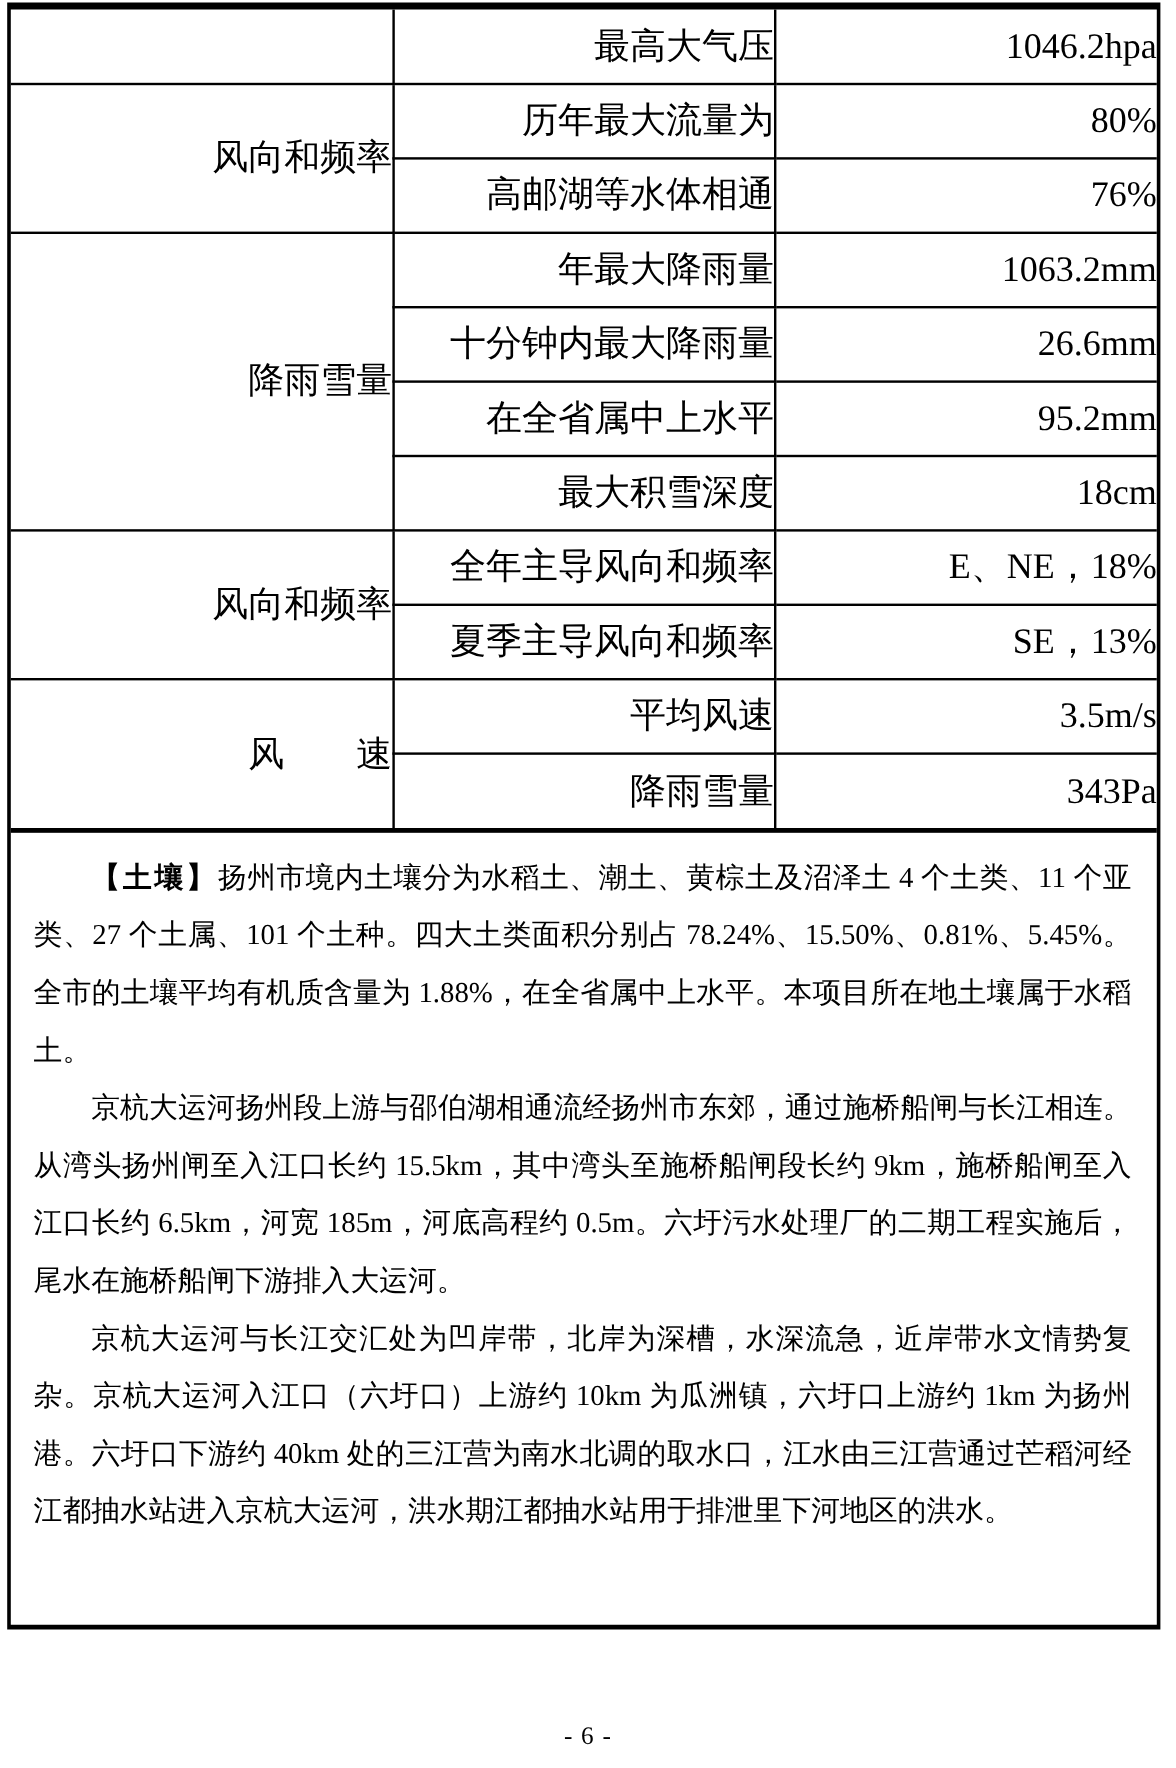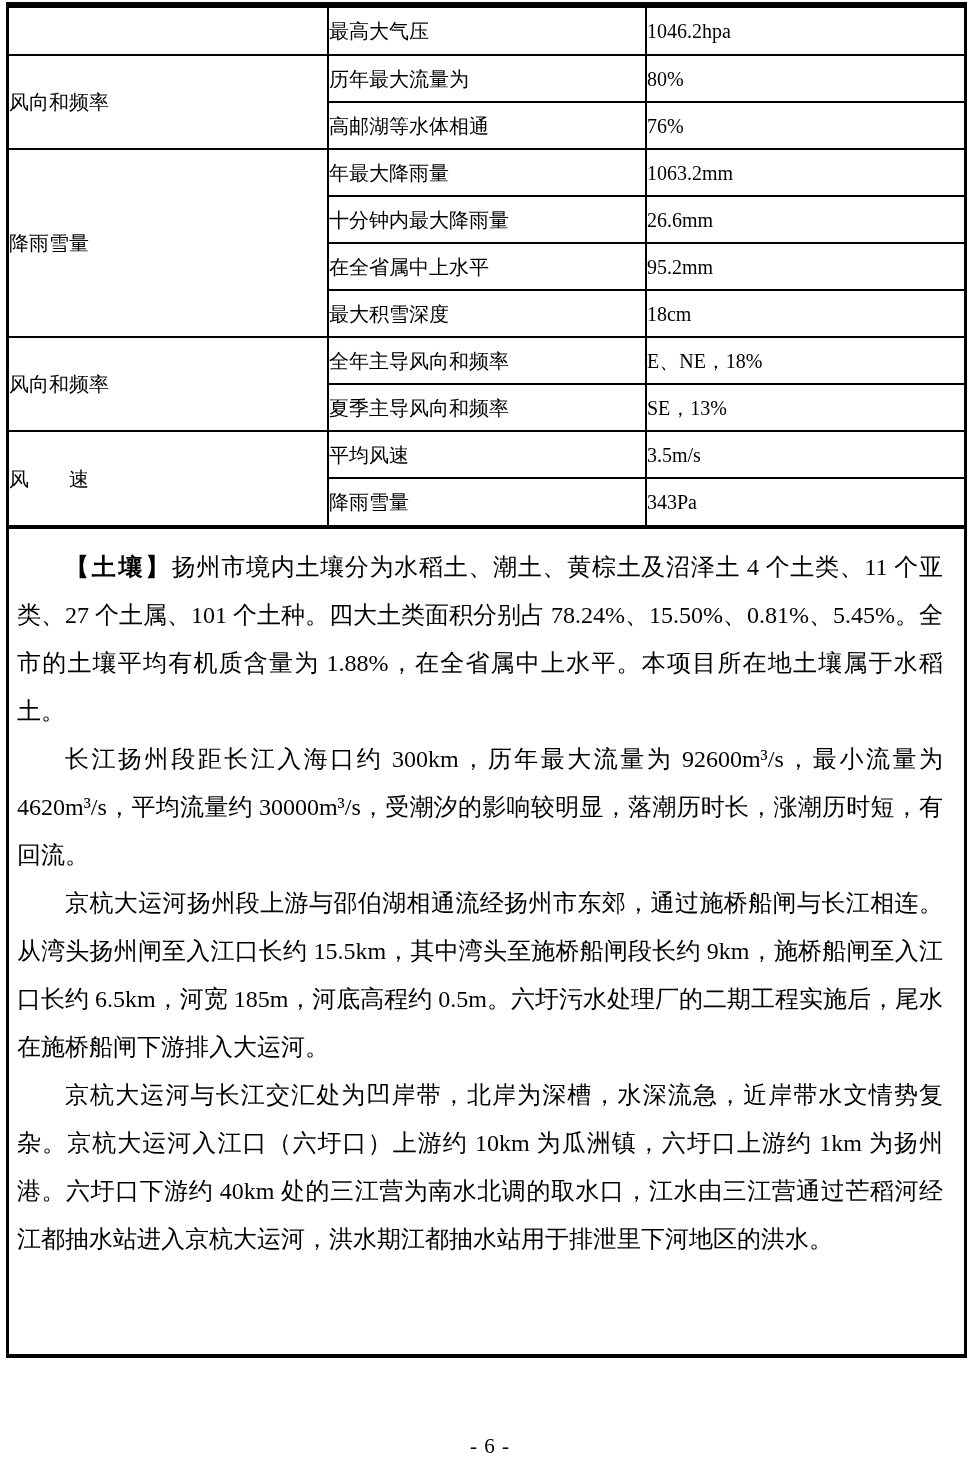--- a/index.html
+++ b/index.html
@@ -32,30 +32,30 @@
     border-bottom: 4px solid #000;
   }
   table.climate-table {
     width: 100%;
     border-collapse: collapse;
     border: hidden; 
     table-layout: fixed;
   }
   table.climate-table td {
     border: 2px solid #000;
-    height: 47px;
-    text-align: left;
+    height: 62px;
+    text-align: right;
     vertical-align: middle;
-    font-size: 20px;
+    font-size: 30px;
     line-height: 1.2;
     overflow: hidden;
   }
   
   .text-block {
-    padding: 14px 21px 0 8px;
+    padding: 14px 21px 0 19px;
     font-size: 24px;
     line-height: 48px;
     text-align: justify;
   }
   .para { text-indent: 2em; margin: 0; }
   .plabel { font-weight: bold; letter-spacing: 2px; }
   
   .footer {
     position: absolute;
     left: 0; top: 1434px;
@@ -127,21 +127,20 @@
           <tr>
             <td>降雨雪量</td>
             <td>343Pa</td>
           </tr>
         </tbody>
       </table>
     </div>
 
     <div class="text-block">
       <p class="para"><b class="plabel">【土壤】</b><span>扬州市境内土壤分为水稻土、潮土、黄棕土及沼泽土 4 个土类、11 个亚类、27 个土属、101 个土种。四大土类面积分别占 78.24%、15.50%、0.81%、5.45%。全市的土壤平均有机质含量为 1.88%，在全省属中上水平。本项目所在地土壤属于水稻土。</span></p>
-      <p class="para"><b class="plabel"></b><span>长江扬州段距长江入海口约 300km，历年最大流量为 92600m³/s，最小流量为 4620m³/s，平均流量约 30000m³/s，受潮汐的影响较明显，落潮历时长，涨潮历时短，有回流。</span></p>
       <p class="para"><b class="plabel"></b><span>京杭大运河扬州段上游与邵伯湖相通流经扬州市东郊，通过施桥船闸与长江相连。从湾头扬州闸至入江口长约 15.5km，其中湾头至施桥船闸段长约 9km，施桥船闸至入江口长约 6.5km，河宽 185m，河底高程约 0.5m。六圩污水处理厂的二期工程实施后，尾水在施桥船闸下游排入大运河。</span></p>
       <p class="para"><b class="plabel"></b><span>京杭大运河与长江交汇处为凹岸带，北岸为深槽，水深流急，近岸带水文情势复杂。京杭大运河入江口（六圩口）上游约 10km 为瓜洲镇，六圩口上游约 1km 为扬州港。六圩口下游约 40km 处的三江营为南水北调的取水口，江水由三江营通过芒稻河经江都抽水站进入京杭大运河，洪水期江都抽水站用于排泄里下河地区的洪水。</span></p>
     </div>
 
   </div>
 
   <div class="footer">- 6 -</div>
 </div>
 
 </body></html>

